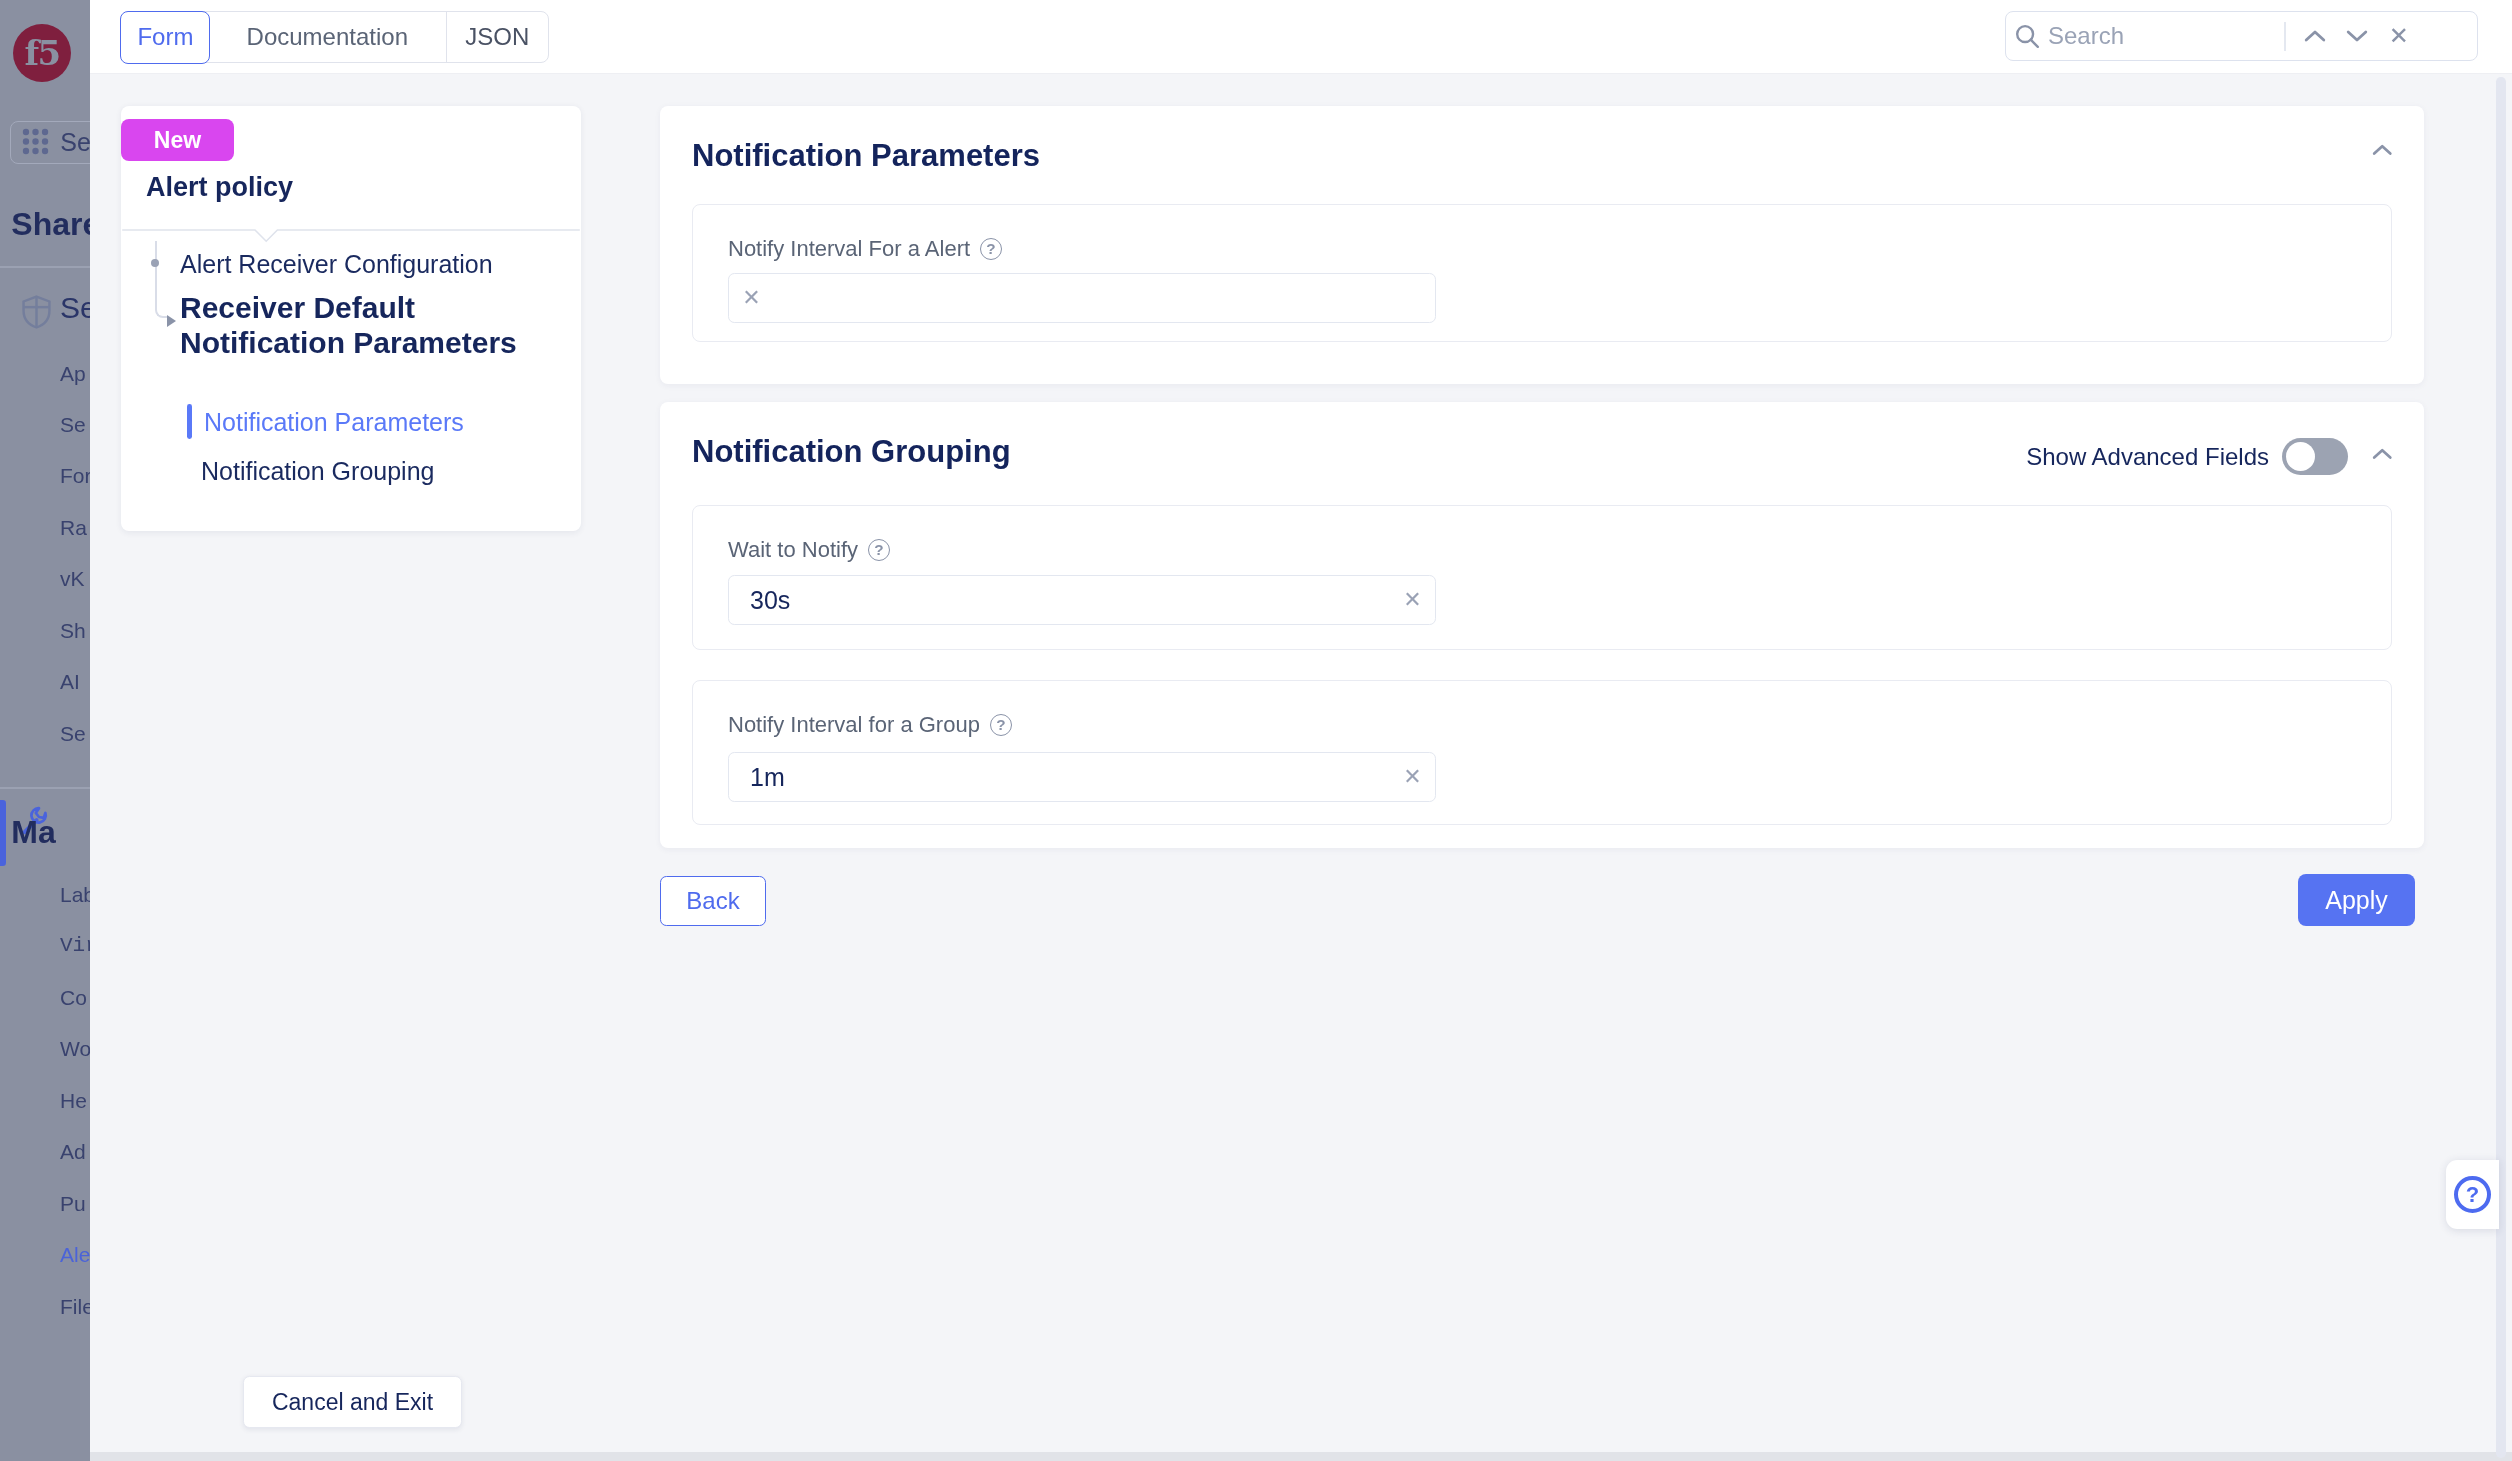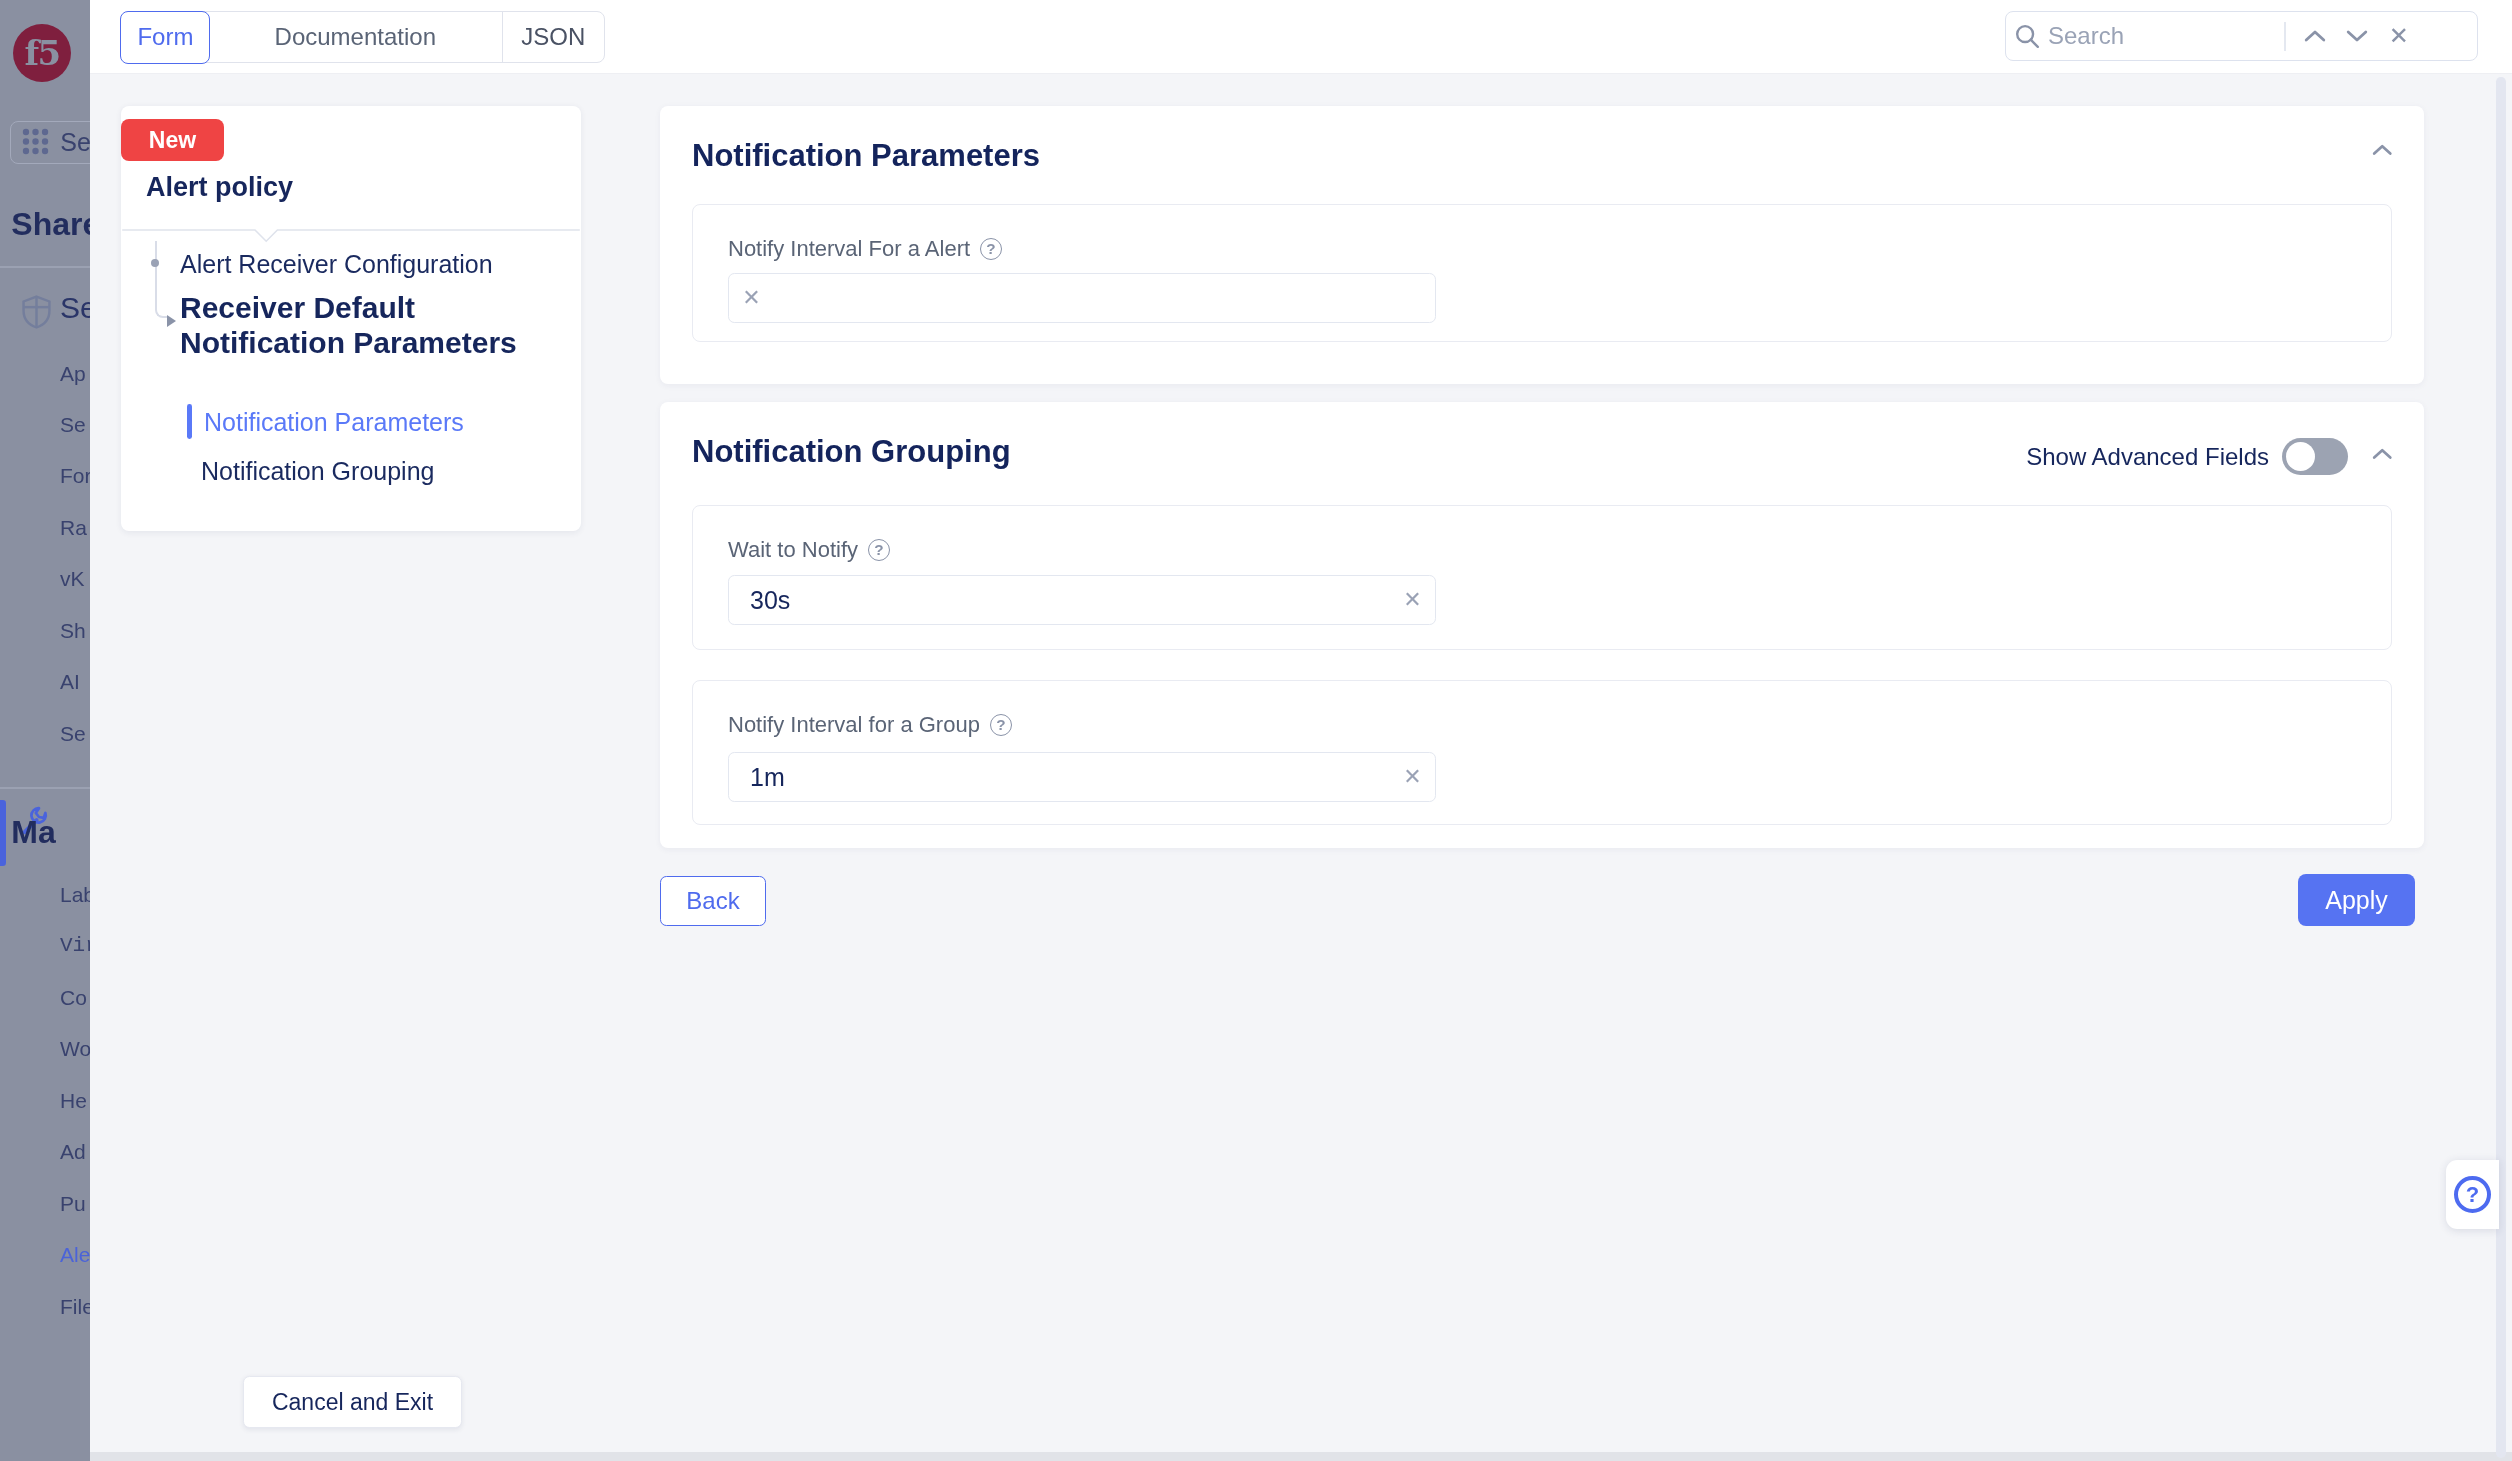--- a/index.html
+++ b/index.html
@@ -13,21 +13,21 @@
   }
   .abs { position:absolute; }
 
   
   .topbar { left:90px; top:0; right:0; height:74px; background:#FFFFFF; border-bottom:0.8px solid #EEEFF3; }
 
   .tabs { left:121px; top:11.3px; height:52px; display:flex; background:#fff;
           border:1.6px solid #E0E3EC; border-radius:8px; }
   .tab { display:flex; align-items:center; justify-content:center; font-size:24px; color:#5A6476; cursor:pointer; }
   .tab-form { width:90px; margin:-1.6px; border:1.6px solid #4F6BEE; border-radius:8px; color:#4F6BEE; background:#fff; z-index:2; }
-  .tab-doc { width:294px; border-right:1.6px solid #E0E3EC; }
+  .tab-doc { width:238px; border-right:1.6px solid #E0E3EC; }
   .tab-json { width:101px; color:#4A5264; }
 
   .search { left:2005px; top:11.3px; width:473px; height:50px; border:1.6px solid #DDE2EE; border-radius:8px;
             background:#fff; display:flex; align-items:center; }
   .search input { border:none; outline:none; font-size:24px; color:#394470; width:233px;
                   font-family:"Liberation Sans", sans-serif; background:transparent; }
   .search input::placeholder { color:#9AA3B6; }
   .search .sep { width:1.6px; height:29px; background:#E4E8F0; margin:0 8px 0 3.2px; }
   .icon-btn { width:42px; height:42px; display:flex; align-items:center; justify-content:center; cursor:pointer; }
   .xglyph { font-size:24px; color:#8A93A8; }
@@ -44,21 +44,21 @@
   .rail-h { position:absolute; left:11.3px; font-size:32px; font-weight:bold; color:#222D5E; white-space:nowrap; }
   .rail-div { position:absolute; left:0; width:90px; height:1.6px; background:#9BA1B2; }
   .rail-g { position:absolute; left:60px; font-size:30px; color:#2A3568; font-weight:500; white-space:nowrap; }
   .rail-i { position:absolute; left:60px; font-size:21px; color:#39426E; white-space:nowrap; }
   .rail-i.active { color:#4B63D8; }
   .rail-bar { position:absolute; left:0; top:800px; width:6.4px; height:66px; background:#4A63DC; border-radius:0 3.2px 3.2px 0; }
 
   
   .panel { left:121px; top:106px; width:460px; height:425px; background:#fff; border-radius:8px;
            box-shadow:0 1.6px 6.4px rgba(30,40,90,.07); }
-  .badge { left:121px; top:119px; width:103px; height:42px; background:#ef4444; border-radius:8px;
+  .badge { left:121px; top:119px; width:113px; height:42px; background:#d946ef; border-radius:8px;
            display:flex; align-items:center; justify-content:center;
            color:#fff; font-weight:bold; font-size:23px; z-index:2; }
   .panel-title { left:146px; top:172px; font-size:27px; font-weight:bold; color:#16265C; }
   .tree-conn { left:155px; top:241px; width:13px; height:77px;
                border-left:2.4px solid #D9DDE8; border-bottom:2.4px solid #D9DDE8; border-bottom-left-radius:8px; }
   .tree-dot { left:151px; top:259px; width:8px; height:8px; border-radius:50%; background:#9AA2B5; }
   .tree-arrow { left:167px; top:315px; width:0; height:0;
                 border-left:9.7px solid #8A93A8; border-top:6.4px solid transparent; border-bottom:6.4px solid transparent; }
   .node-1 { left:180px; top:250px; font-size:25px; color:#1A2A5F; }
   .node-2 { left:180px; top:290px; width:394px; font-size:30px; font-weight:600; color:#16265C; line-height:35px; }

